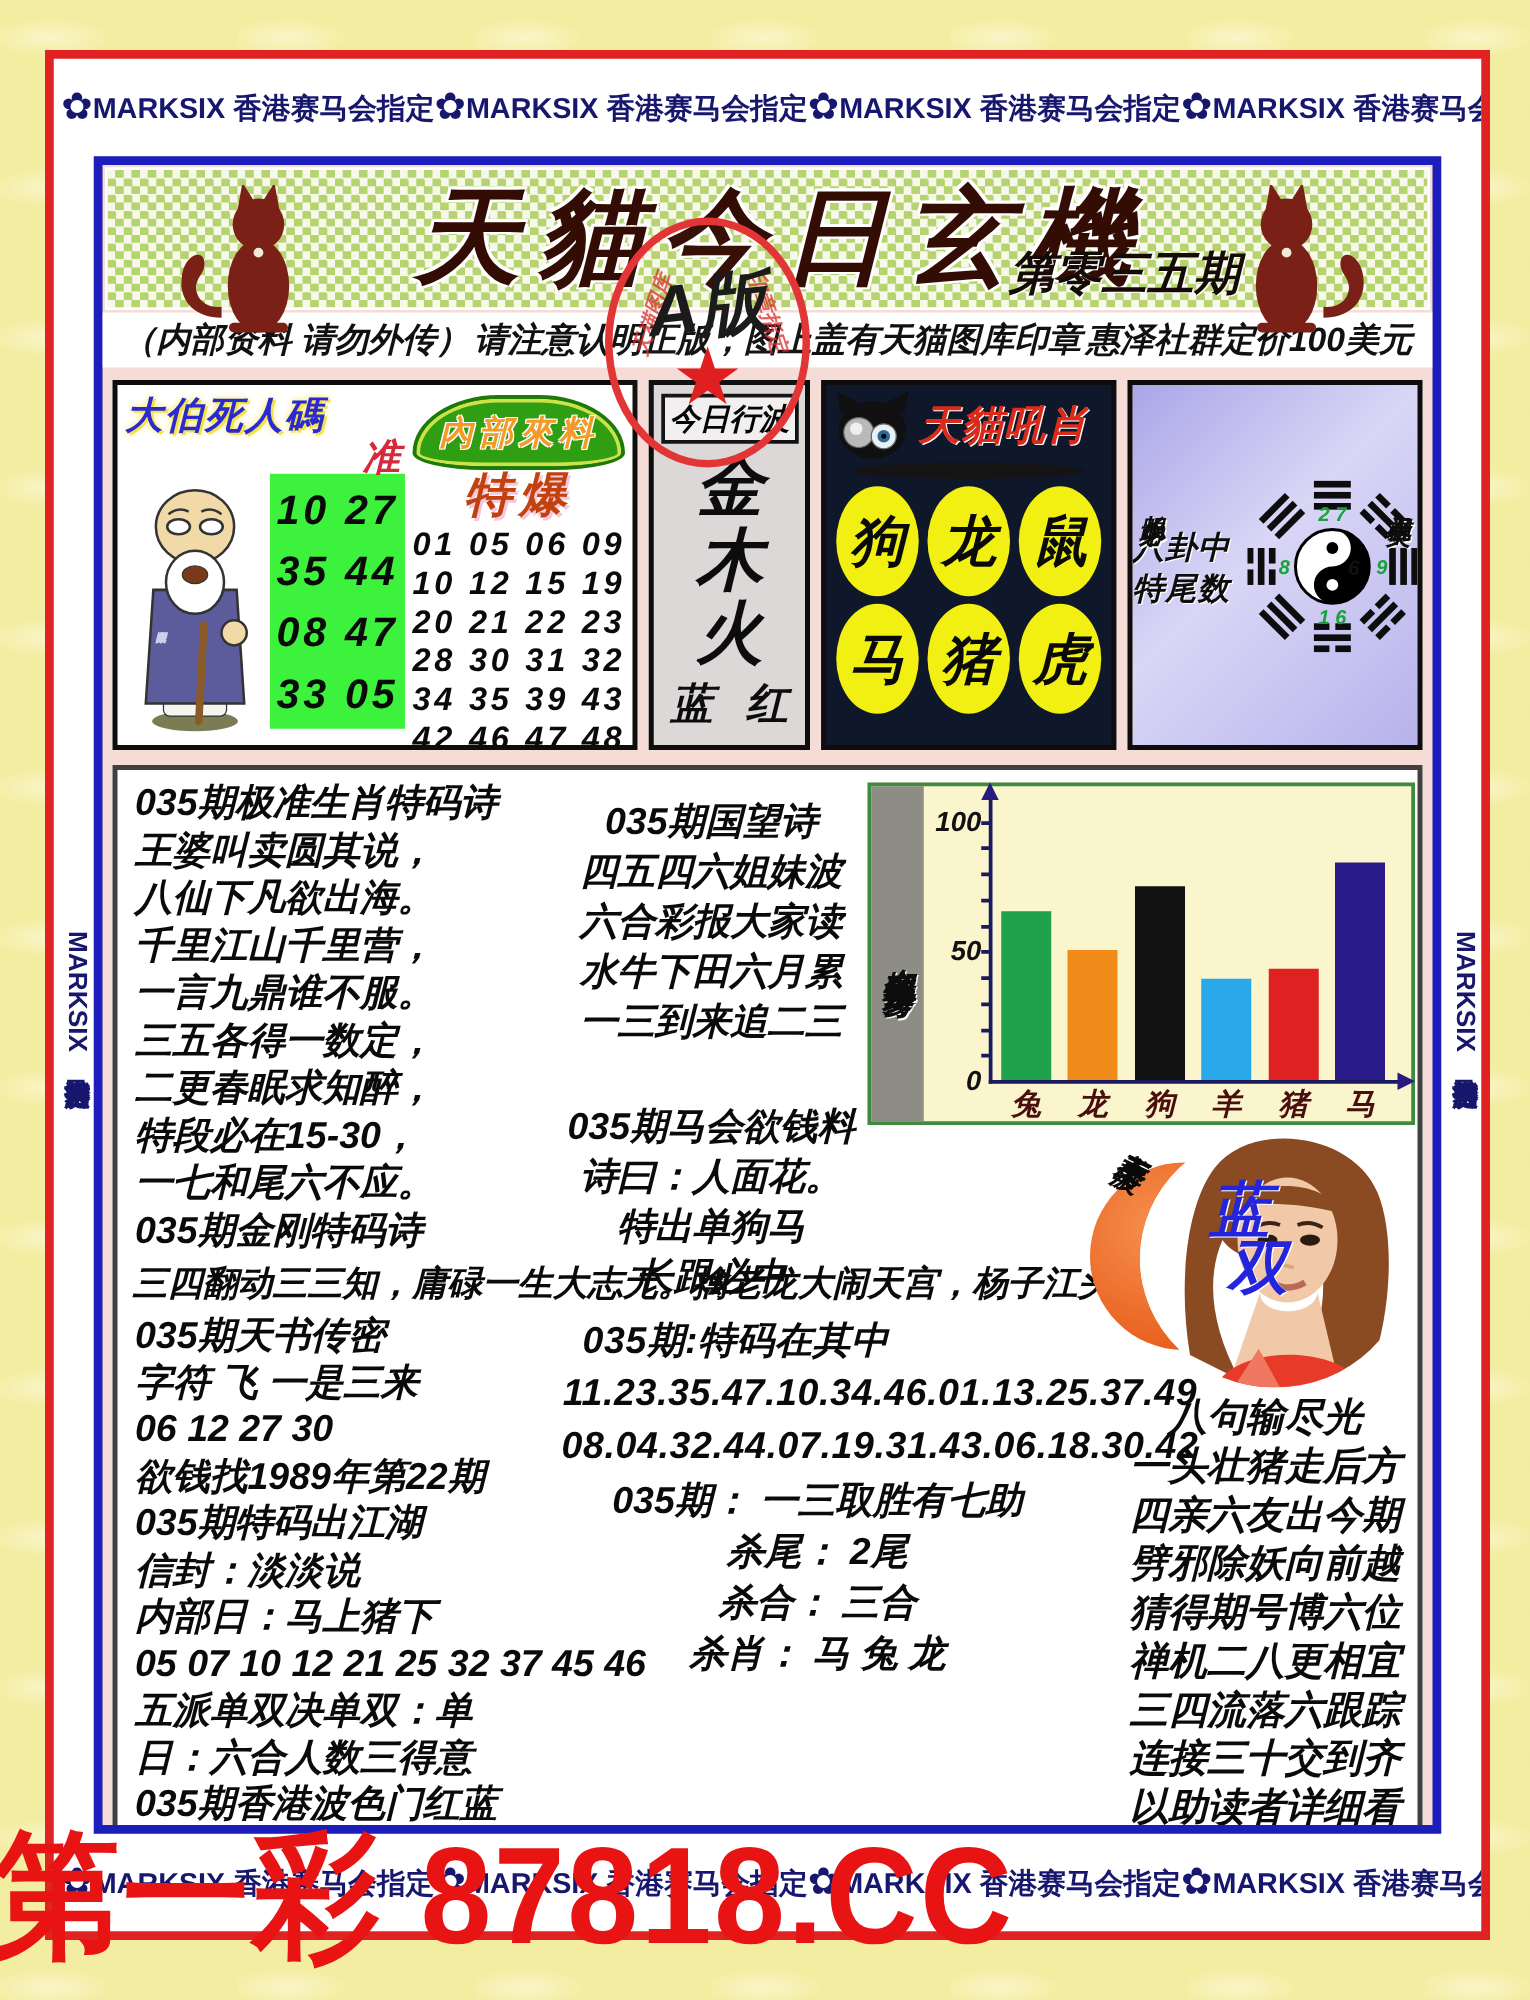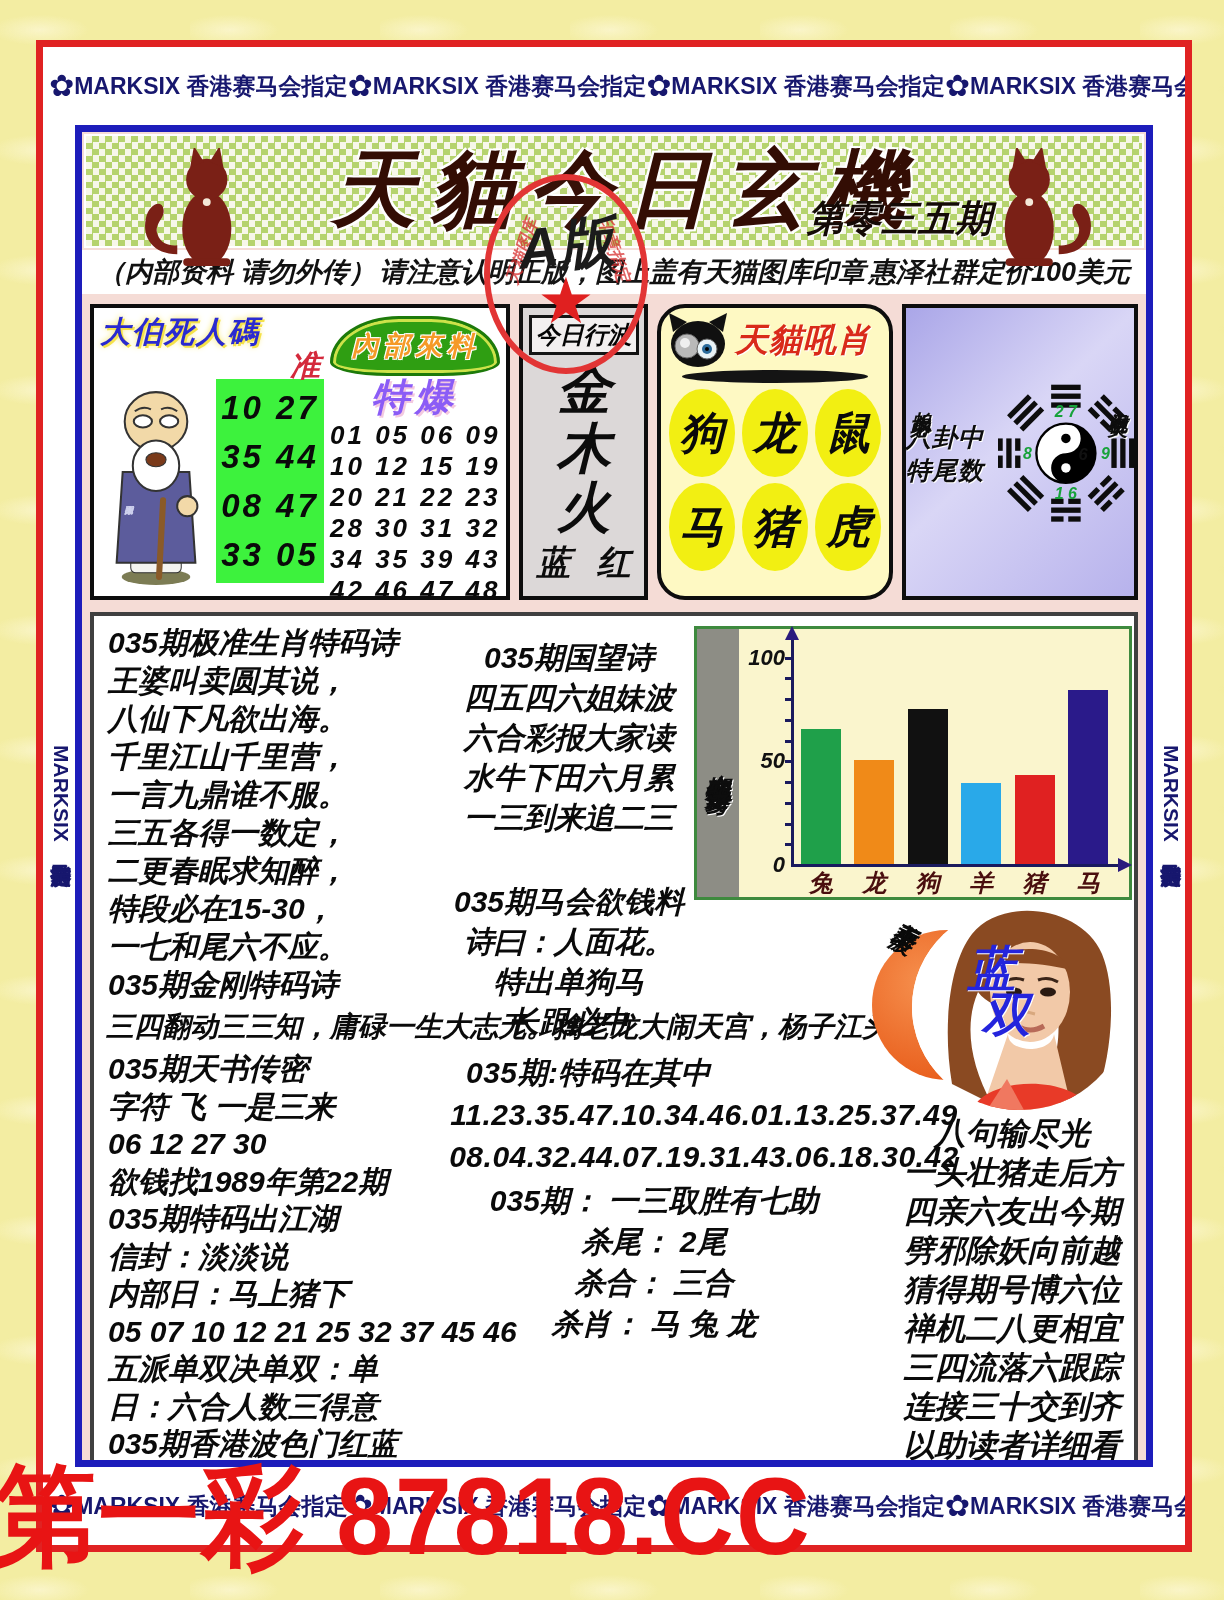--- a/index.html
+++ b/index.html
@@ -67,32 +67,32 @@
   .p1-body{display:flex;margin-top:26px;}
   .greenbox{width:104px;background:#3df23d;margin-left:4px;display:flex;flex-direction:column;
     justify-content:space-around;align-items:center;height:196px;padding:4px 2px;}
   .greenbox div{font-size:33px;font-weight:900;color:#0a0a0a;letter-spacing:3px;white-space:nowrap;}
   .p1-right{width:44%;padding:6px 6px 0 2px;text-align:center;}
   .arc-banner{margin:2px auto 0;width:96%;height:54px;background:#2f9e12;border:3px solid #1d7a0a;
     border-radius:50% 50% 42% 42% / 95% 95% 28% 28%;box-shadow:inset 0 0 0 3px #cde24a;
     display:flex;align-items:center;justify-content:center;}
   .arc-banner span{font-size:27px;font-weight:900;color:#f59a28;letter-spacing:5px;
     text-shadow:1px 1px 0 #fff,-1px -1px 0 #fff,1px -1px 0 #fff,-1px 1px 0 #fff;}
-  .tebao{font-size:38px;font-weight:900;color:#8b5cf6;letter-spacing:6px;line-height:1.15;
+  .tebao{font-size:38px;font-weight:900;color:#c2410c;letter-spacing:6px;line-height:1.15;
     text-shadow:2px 2px 0 #f3c9e0;}
   .neibu-rows div{font-size:26px;font-weight:900;color:#0a0a0a;letter-spacing:3px;line-height:31px;white-space:nowrap;}
   
   .p2{width:130px;background:#dcd8d8;display:flex;flex-direction:column;align-items:center;}
   .p2-head{margin:7px 6px 2px;border:3px solid #111;background:#f2efef;font-size:24px;font-weight:800;
     padding:1px 4px;white-space:nowrap;}
   .p2-elems{flex:1;display:flex;flex-direction:column;justify-content:center;gap:2px;}
   .p2-elems div{font-size:54px;font-weight:900;color:#0c0c0c;line-height:1.05;text-align:center;}
   .p2-colors{display:flex;gap:26px;margin-bottom:10px;font-size:34px;font-weight:900;color:#0c0c0c;}
   
-  .p3{width:238px;background:#fef9c3;padding:4px 6px;border-radius:28px;}
+  .p3{width:238px;background:#0f172a;padding:4px 6px;}
   .p3-head{display:flex;align-items:center;gap:6px;}
   .p3-title{font-size:33px;font-weight:900;color:#d92a1a;letter-spacing:1px;text-shadow:1px 1px 0 #fff;}
   .p3-shadow{width:86%;height:13px;background:#141414;border-radius:50%;margin:2px auto 6px;}
   .ovals{display:grid;grid-template-columns:repeat(3,1fr);gap:6px 4px;justify-items:center;}
   .oval{width:66px;height:88px;background:#f2ef12;border-radius:50%;display:flex;align-items:center;justify-content:center;
     font-size:44px;font-weight:900;color:#0a0a0a;}
   
   .p4{width:238px;background:linear-gradient(135deg,#aaa6e8 0%,#d9d6f6 45%,#b7b2ec 100%);
     display:flex;flex-direction:row;align-items:center;}
   .p4-title{font-size:25px;font-weight:900;color:#0d0d0d;margin-top:3px;letter-spacing:1px;

